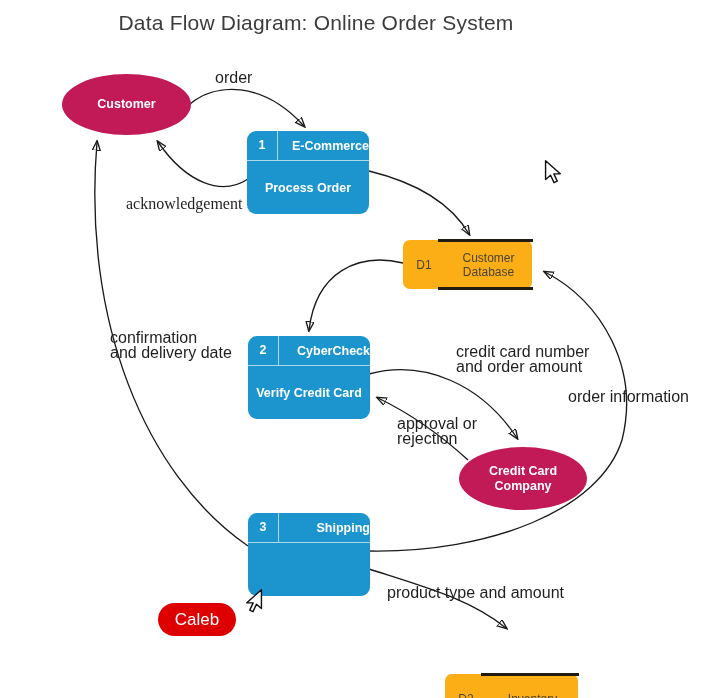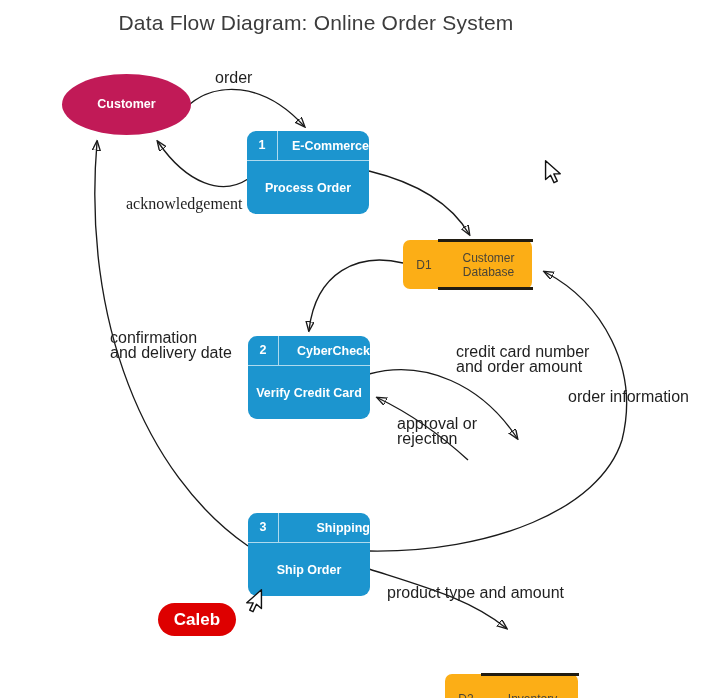--- a/index.html
+++ b/index.html
@@ -92,20 +92,24 @@
   <div class="flow-label" style="left:416px;top:344px;margin-left:40px;">credit card number
 and order amount</div>
   <div class="flow-label" style="left:397px;top:416px;">approval or
 rejection</div>
   <div class="flow-label" style="left:568px;top:389px;">order information</div>
   <div class="flow-label" style="left:387px;top:585px;">product type and amount</div>
 
   <div class="entity" style="left:62px;top:74px;width:129px;height:61px;">
     <span>Customer</span>
   </div>
+  <div class="entity" style="left:459px;top:447px;width:128px;height:63px;">
+    <span>Credit Card
+Company</span>
+  </div>
 
   <div class="proc" style="left:247px;top:131px;">
     <div class="proc-header">
       <div class="proc-num">1</div>
       <div class="proc-title">E-Commerce</div>
     </div>
     <div class="proc-body">Process Order</div>
   </div>
 
   <div class="store" style="left:403px;top:240px;width:129px;height:49px;">
@@ -120,32 +124,31 @@
       <div class="proc-title">CyberCheck</div>
     </div>
     <div class="proc-body">Verify Credit Card</div>
   </div>
 
   <div class="proc" style="left:248px;top:513px;">
     <div class="proc-header">
       <div class="proc-num">3</div>
       <div class="proc-title">Shipping</div>
     </div>
-    <div class="proc-body">Ship Order</div>
   </div>
 
   <div class="store" style="left:445px;top:635px;width:133px;height:50px;margin-top:39px;">
     <div class="store-id">D2</div>
     <div class="store-label">Inventory</div>
   </div>
 
   <svg class="cursor" style="left:544px;top:159px;" width="25" height="27" viewBox="0 0 16 17">
     <path d="M1,1 L1,13 L4.2,10.3 L6.4,15 L8.5,14 L6.3,9.4 L10.4,9.3 Z" fill="#fff" stroke="#111" stroke-width="0.9" stroke-linejoin="round"></path>
   </svg>
 
-  <div class="pill pill-caleb" style="left:158px;top:603px;width:78px;height:33px;font-weight:bold;">
+  <div class="pill pill-caleb" style="left:158px;top:603px;width:78px;height:33px;">
     <span>Caleb</span>
   </div>
   <svg class="cursor flip" style="left:238px;top:588px;" width="25" height="27" viewBox="0 0 16 17">
     <path d="M1,1 L1,13 L4.2,10.3 L6.4,15 L8.5,14 L6.3,9.4 L10.4,9.3 Z" fill="#fff" stroke="#111" stroke-width="0.9" stroke-linejoin="round"></path>
   </svg>
 
 </div>
 
 </body></html>

